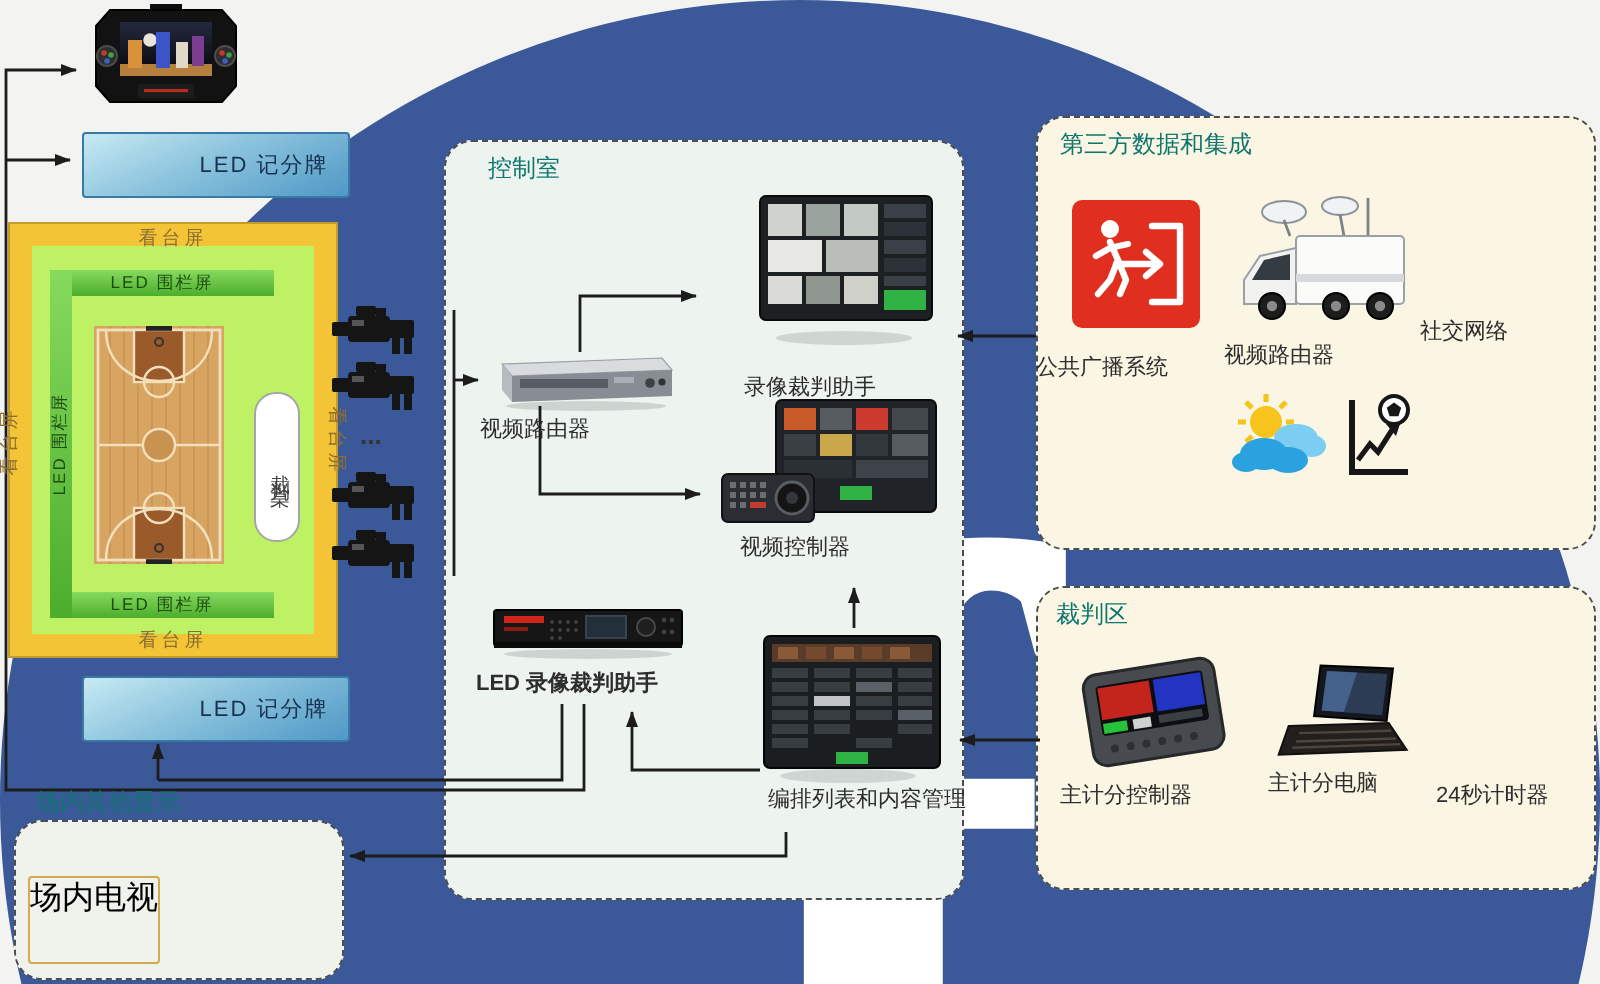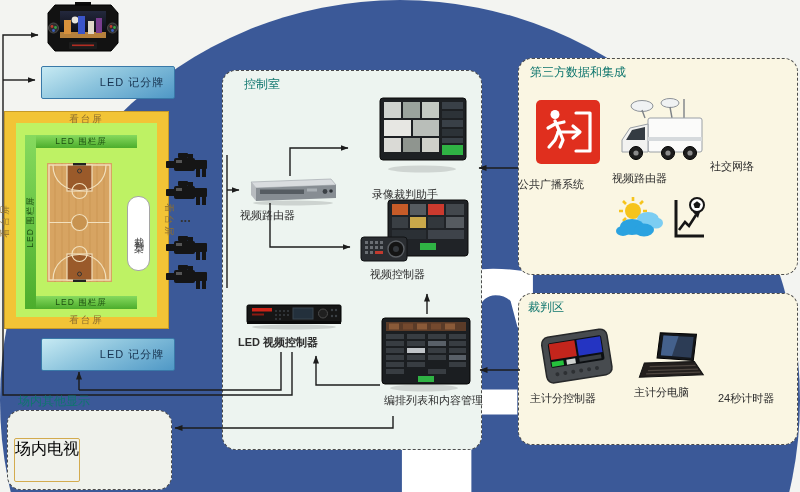--- a/index.html
+++ b/index.html
@@ -310,21 +310,21 @@
       </g>
     <rect x="48" y="8" width="20" height="11" fill="#23303c" stroke="#39444f"></rect>
     <circle cx="78" cy="13.5" r="4.5" fill="#1f1f1f" stroke="#4a4a4a"></circle>
     <g fill="#3c4146">
         <circle cx="87" cy="10" r="1.2"></circle>
         <circle cx="91" cy="10" r="1.2"></circle>
         <circle cx="87" cy="16" r="1.2"></circle>
         <circle cx="91" cy="16" r="1.2"></circle>
       </g>
   </svg>
-  <div class="lbl bold" style="left:238px;top:336px;width:110px;">LED 视频控制器</div>
+  <div class="lbl bold" style="left:238px;top:336px;width:110px;">LED 录像裁判助手</div>
 
   
   <svg class="item tilt" style="left:380px;top:316px;" width="92" height="76" viewBox="0 0 92 76">
     <ellipse cx="44" cy="72" rx="34" ry="3.5" fill="#00000020"></ellipse>
     <rect x="2" y="2" width="88" height="66" rx="3" fill="#1b1e21" stroke="#050505"></rect>
     <rect x="6" y="6" width="80" height="9" fill="#5a3b28"></rect>
     <rect x="9" y="7.5" width="10" height="6" fill="#8a5a38"></rect>
       <rect x="23" y="7.5" width="10" height="6" fill="#74492e"></rect>
       <rect x="37" y="7.5" width="10" height="6" fill="#8a5a38"></rect>
       <rect x="51" y="7.5" width="10" height="6" fill="#74492e"></rect>

